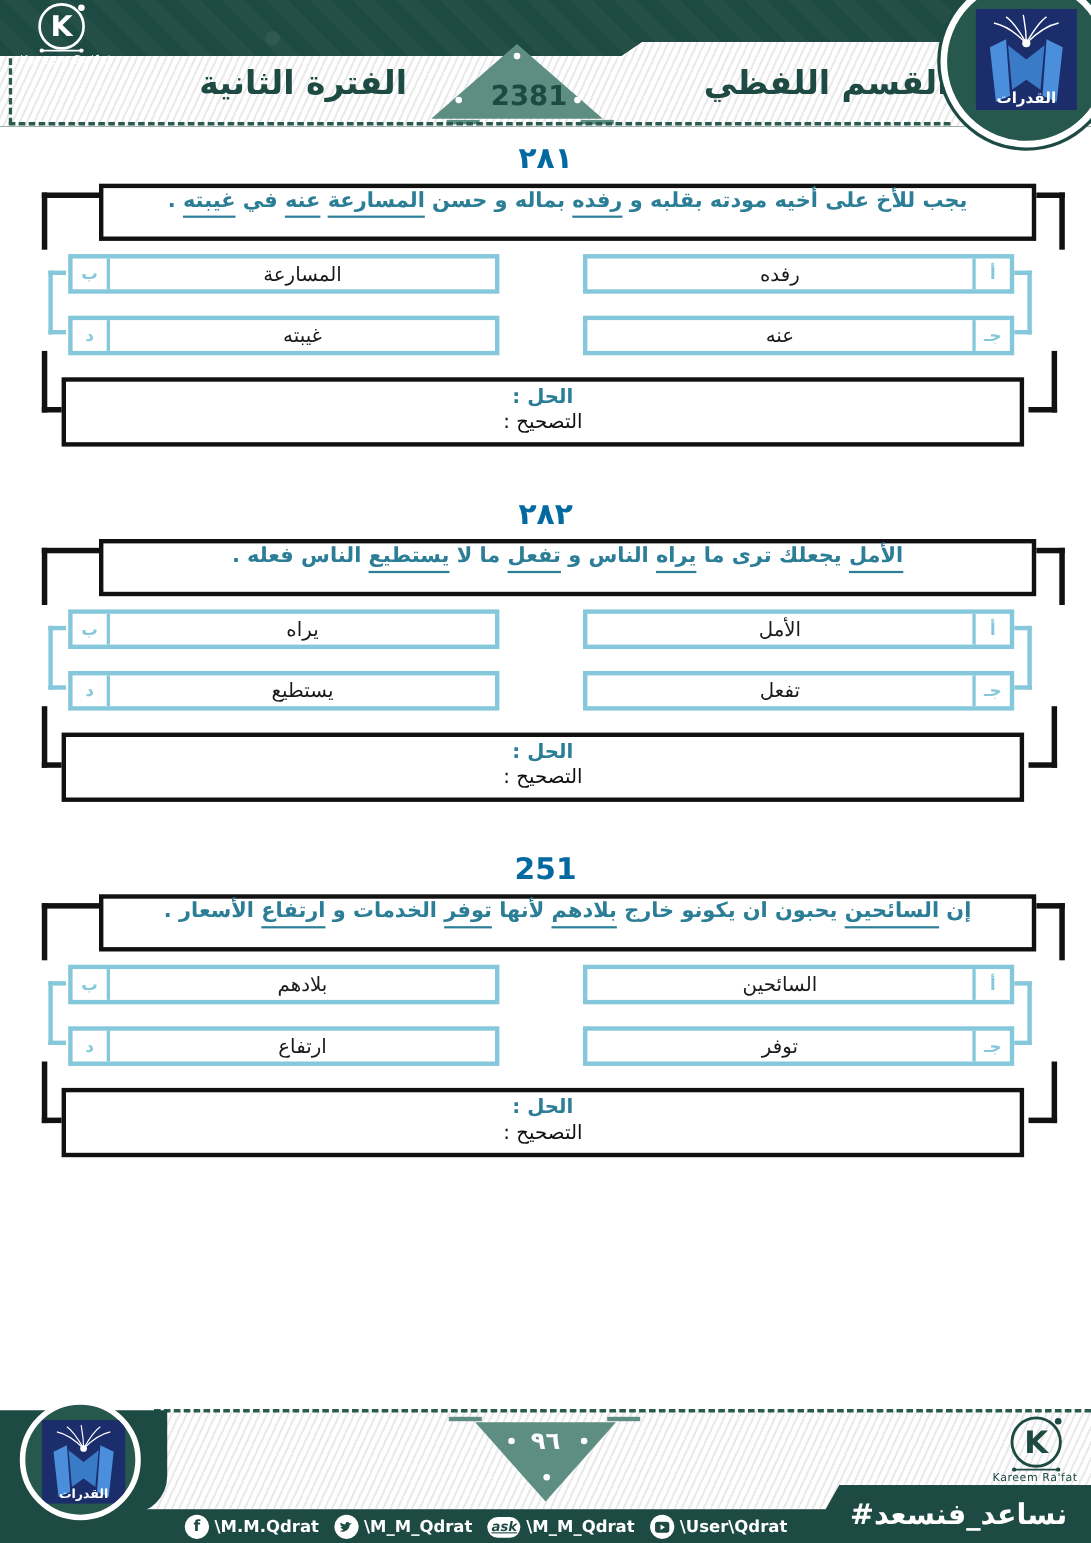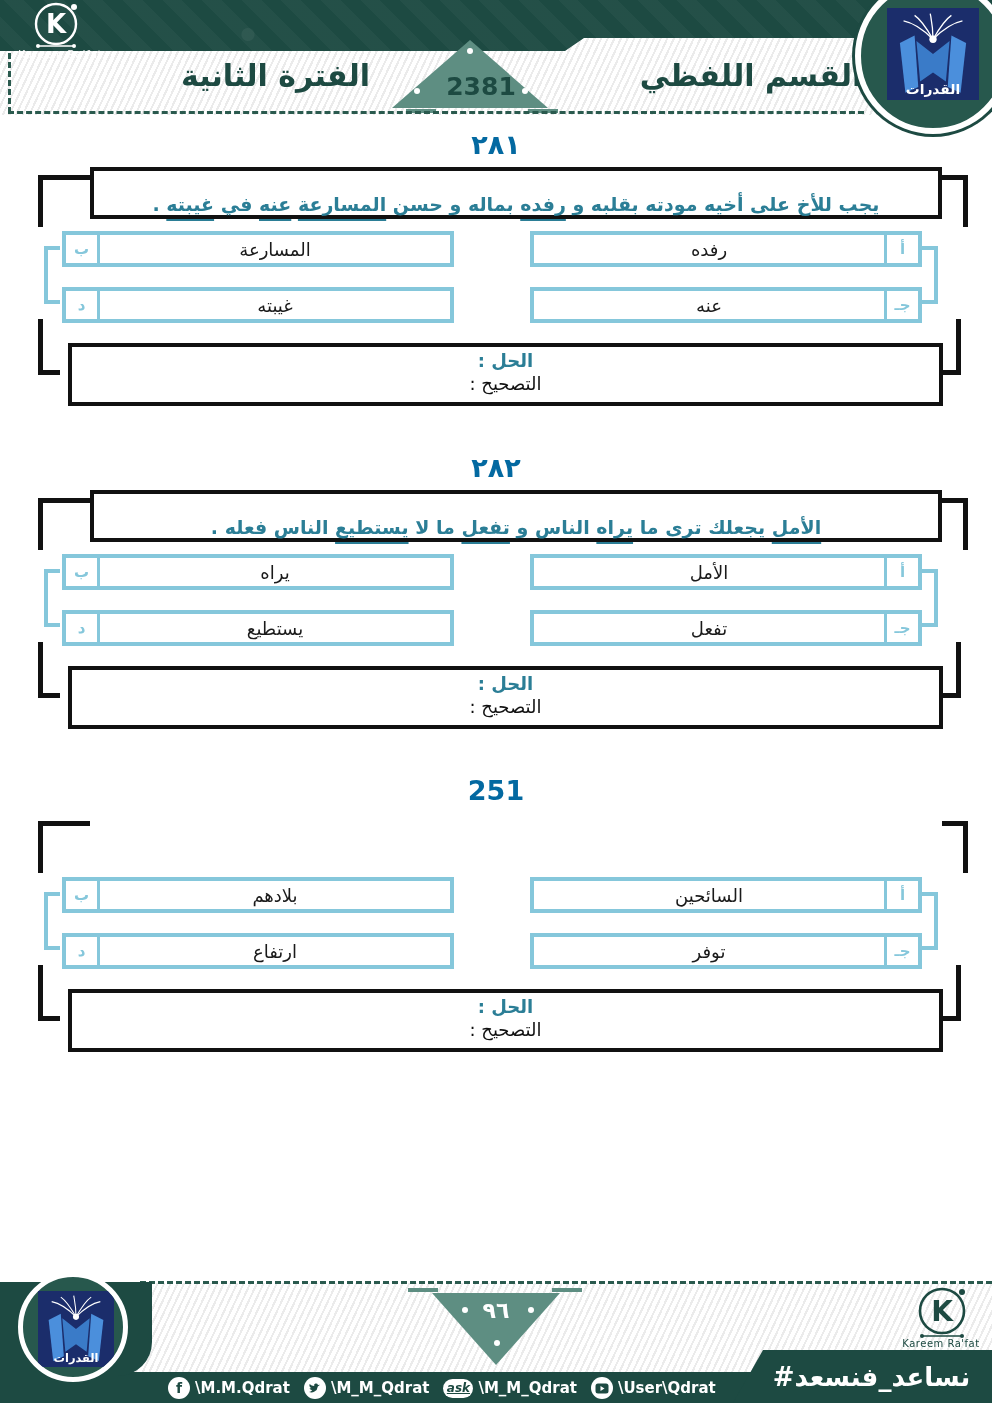--- a/index.html
+++ b/index.html
@@ -42,41 +42,41 @@
   .k-name { font-size:11px; color:#fff; letter-spacing:0.5px; }
   #qudrat-logo-top { position:absolute; top:-22px; left:855px; width:156px; height:156px;
     border-radius:50%; background:#27584d; border:6px solid #ffffff; box-shadow:0 0 0 3px #1d4a42; }
   .qudrat-inner { position:absolute; top:24px; left:26px; width:92px; height:92px; }
   
   #questions { position:absolute; top:115px; left:0; width:992px; padding-top:14px; }
   .qblock { position:relative; width:992px; height:277px; margin-bottom:46px; }
   .qnum { position:absolute; top:0; left:0; width:100%; height:32px; text-align:center;
     font-size:27px; font-weight:bold; color:#0369a1; }
   .qbox { position:absolute; top:38px; left:90px; width:852px; height:52px;
-    border:4px solid #111111; background:#fff; display:flex; align-items:flex-end; justify-content:center; }
+    border:4px solid #111111; background:#fff; display:flex; align-items:flex-start; justify-content:center; }
   .qsentence { direction:rtl; color:#2b7e96; font-size:19px; font-weight:bold; text-align:center; }
   .qsentence .u { text-decoration:underline; text-decoration-thickness:2px; text-underline-offset:8px; }
   .bk { position:absolute; border:0 solid #111; }
   .bk-tl { left:38px; top:46px; width:52px; height:52px; border-top-width:5px; border-left-width:5px; }
   .bk-tr { left:942px; top:46px; width:26px; height:52px; border-top-width:5px; border-right-width:5px; }
   .bk-bl { left:38px; top:190px; width:22px; height:56px; border-left-width:5px; border-bottom-width:5px; }
   .bk-br { left:935px; top:190px; width:26px; height:56px; border-right-width:5px; border-bottom-width:5px; }
   .bluebk { position:absolute; border:4px solid #85c7db; top:117px; width:16px; height:58px; }
   .bluebk.right { left:922px; border-left:none; }
   .bluebk.left  { left:44px;  border-right:none; }
   .opt { position:absolute; height:36px; width:392px; border:4px solid #85c7db; background:#fff; display:flex; }
   .opt-r { left:530px; } .opt-l { left:62px; }
   .row1 { top:102px; } .row2 { top:158px; }
   .opt-text { flex:1; display:flex; align-items:center; justify-content:center;
     direction:rtl; color:#1a1a1a; font-size:18px; }
   .opt-letter { width:34px; display:flex; align-items:center; justify-content:center;
     color:#85c7db; font-size:15px; font-weight:bold; }
   .opt-r .opt-letter { order:2; border-left:3px solid #85c7db; }
   .opt-l .opt-letter { order:0; border-right:3px solid #85c7db; }
-  .solbox { position:absolute; top:214px; left:68px; width:875px; height:63px;
+  .solbox { position:absolute; top:214px; left:56px; width:875px; height:63px;
     border:4px solid #111; background:#fff; text-align:center; direction:rtl; padding-top:3px; }
   .sol-line1 { color:#2b7e96; font-size:18px; font-weight:bold; }
   .sol-line2 { color:#111; font-size:18px; margin-top:2px; }
   
   #footer-band { position:absolute; top:1283px; left:0; width:992px; height:89px; }
   #footer-dash { position:absolute; top:1281px; left:140px; width:852px; border-top:3px dashed #2a5a4e; }
   #footer-left-block { position:absolute; top:1282px; left:0; width:152px; height:94px;
     background:#1d4a42; border-bottom-right-radius:34px; }
   #footer-left-circle { position:absolute; top:1272px; left:18px; width:110px; height:110px;
     border-radius:50%; background:#27584d; border:5px solid #ffffff; overflow:hidden; }
@@ -219,20 +219,23 @@
     </div>
 
     <div class="qblock">
       <div class="qnum">251</div>
       <div class="bk bk-tl"></div>
       <div class="bk bk-tr"></div>
       <div class="bk bk-bl"></div>
       <div class="bk bk-br"></div>
       <div class="bluebk right"></div>
       <div class="bluebk left"></div>
+      <div class="qbox">
+        <div class="qsentence"><span>إن </span><span class="u">السائحين</span><span> يحبون ان يكونو خارج </span><span class="u">بلادهم</span><span> لأنها </span><span class="u">توفر</span><span> الخدمات و </span><span class="u">ارتفاع</span><span> الأسعار .</span></div>
+      </div>
       <div class="opt opt-r row1">
         <div class="opt-text">السائحين</div>
         <div class="opt-letter">أ</div>
       </div>
       <div class="opt opt-l row1">
         <div class="opt-letter">ب</div>
         <div class="opt-text">بلادهم</div>
       </div>
       <div class="opt opt-r row2">
         <div class="opt-text">توفر</div>

